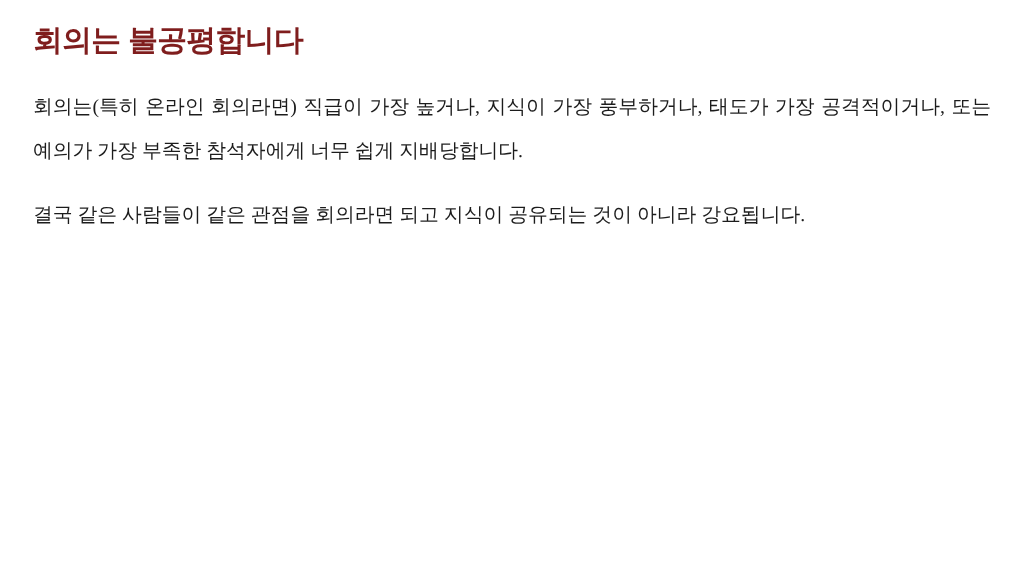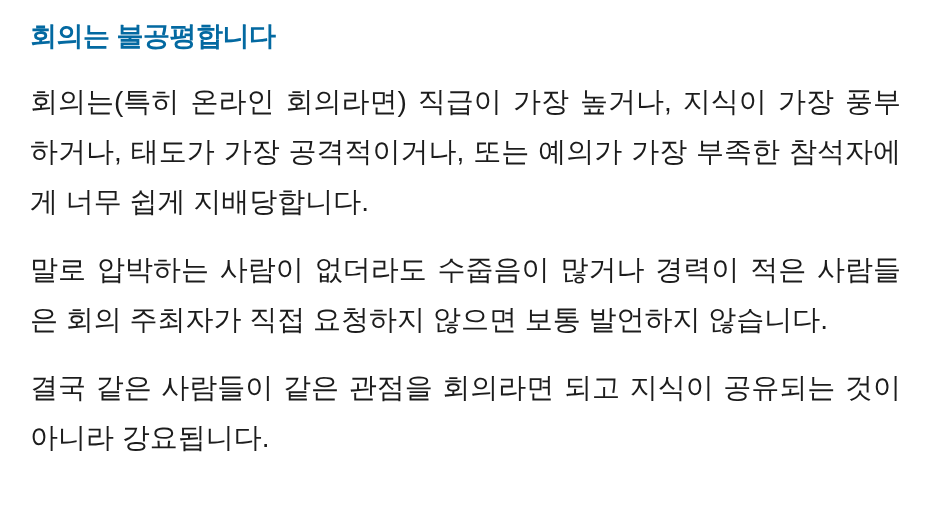--- a/index.html
+++ b/index.html
@@ -20,40 +20,39 @@
     top: 20px;
     left: 30px;
     width: 871px;
   }
   .article-title {
     margin: 0 0 23px 0;
     font-family: "Liberation Sans", "DejaVu Sans", sans-serif;
     font-weight: 700;
     font-size: 27px;
     line-height: 1.25;
-    color: #0369a1;
+    color: #7f1d1d;
     letter-spacing: -0.5px;
   }
   .article-paragraph {
     margin: 0 0 18px 0;
-    font-family: Liberation Sans, sans-serif;
-    font-size: 28px;
-    line-height: 50px;
+    font-family: Liberation Serif, serif;
+    font-size: 18px;
+    line-height: 40px;
     color: #1c1c1c;
     text-align: justify;
     word-break: normal;
     letter-spacing: 0px;
   }
   .article-paragraph:last-child {
     margin-bottom: 0;
   }
 </style>
 </head>
 <body>
 
 <div class="page">
   <div class="article">
     <h1 class="article-title">회의는 불공평합니다</h1>
     <p class="article-paragraph">회의는(특히 온라인 회의라면) 직급이 가장 높거나, 지식이 가장 풍부하거나, 태도가 가장 공격적이거나, 또는 예의가 가장 부족한 참석자에게 너무 쉽게 지배당합니다.</p>
-    <p class="article-paragraph">말로 압박하는 사람이 없더라도 수줍음이 많거나 경력이 적은 사람들은 회의 주최자가 직접 요청하지 않으면 보통 발언하지 않습니다.</p>
     <p class="article-paragraph">결국 같은 사람들이 같은 관점을 회의라면 되고 지식이 공유되는 것이 아니라 강요됩니다.</p>
   </div>
 </div>
 
 </body></html>

